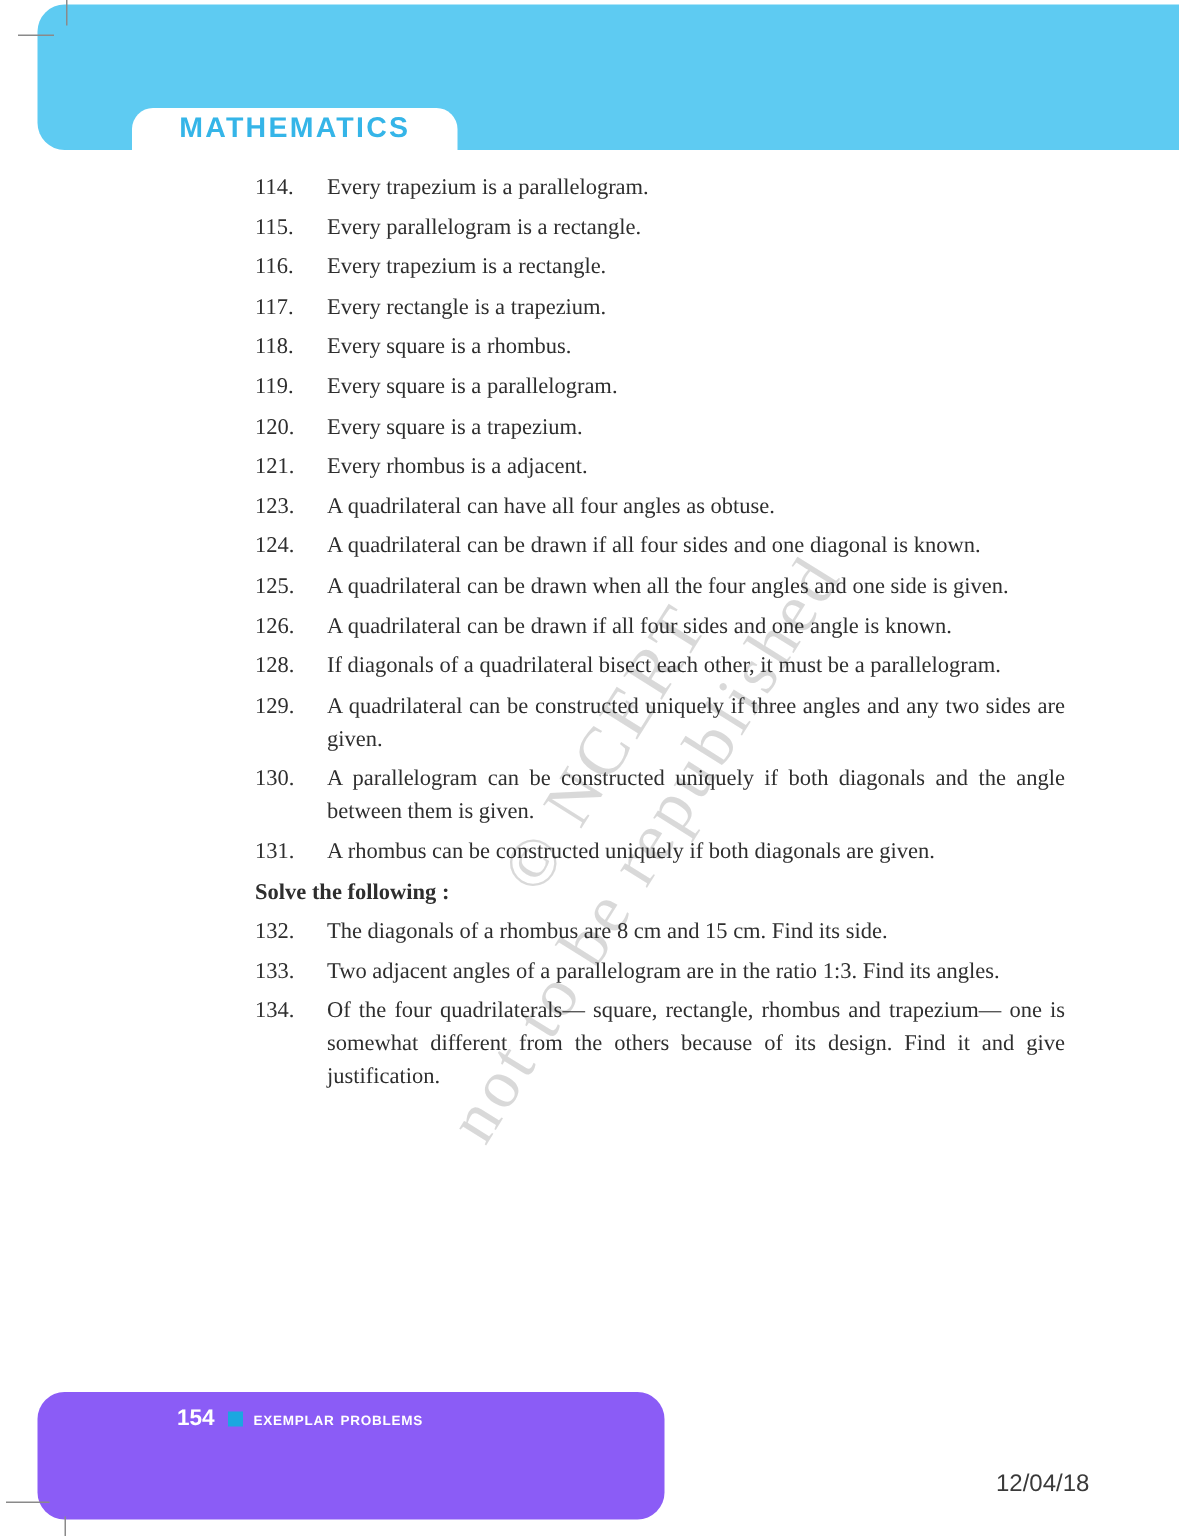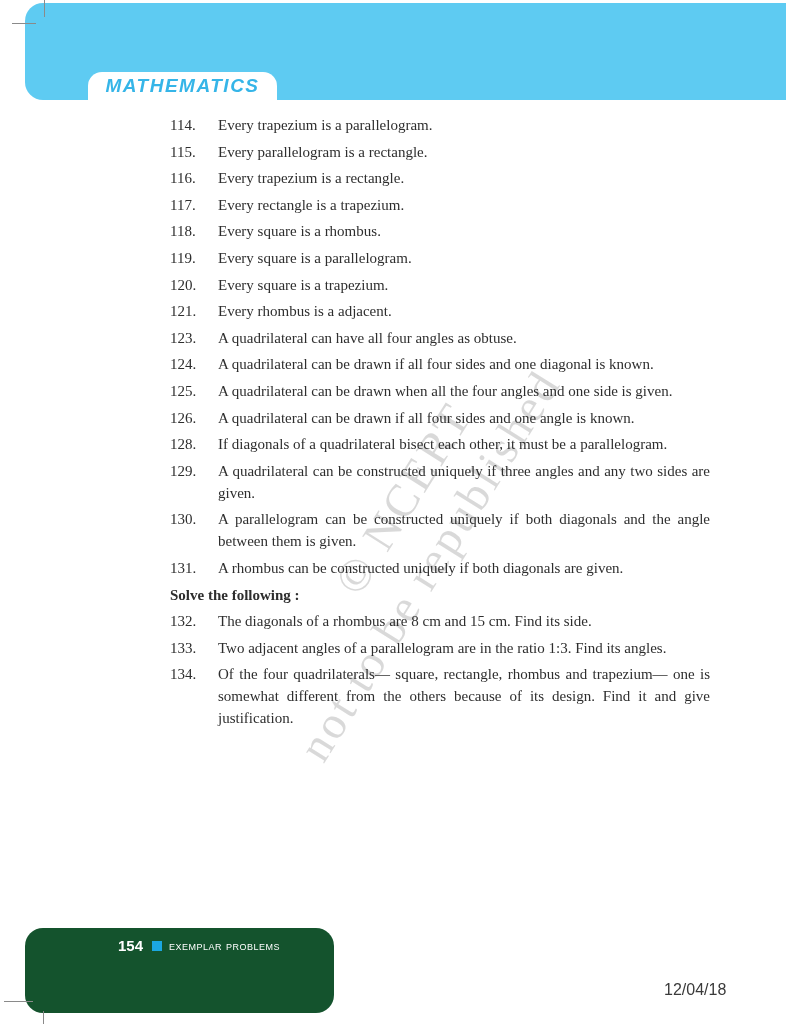--- a/index.html
+++ b/index.html
@@ -14,23 +14,23 @@
   .cm-tl-v { left:44px; top:0;   width:1px;  height:17px; }
   .cm-bl-h { left:4px;  top:1001px; width:29px; height:1px; }
   .cm-bl-v { left:43px; top:1011px; width:1px; height:13px; }
 
   
   .top-band {
     position:absolute; left:25px; top:3px; right:0; height:97px;
     background:#5ecbf2; border-radius:18px 0 0 18px; z-index:1;
   }
   .header-tab {
-    position:absolute; left:63px; top:69px; width:189px; height:28px;
+    position:absolute; left:63px; top:69px; width:217px; height:28px;
     background:#ffffff; border-radius:14px 14px 0 0;
-    display:flex; align-items:center; justify-content:center;font-style:italic;
+    display:flex; align-items:center; justify-content:center;
   }
   .header-tab span {
     font-family:"Liberation Sans", sans-serif; font-weight:bold;
     font-size:19px; letter-spacing:1.5px; color:#35b5e8;
   }
 
   
   .watermark {
     position:absolute; left:405px; top:550px;
     transform:translate(-50%,-50%) rotate(-58deg);
@@ -46,34 +46,34 @@
     position:absolute; left:170px; top:114px; width:541px; z-index:2;
     color:#2e2e2e; font-size:15px; line-height:22px;
   }
   .prob-row { display:flex; margin-bottom:4.6px; }
   .prob-num { flex:0 0 48px; font-weight:normal; }
   .prob-text { width:492px; text-align:justify; }
   .solve-heading { font-weight:bold; margin-bottom:4.6px; }
 
   
   .footer-band {
-    position:absolute; left:25px; top:928px; width:309px; height:85px;
-    background:#14532d; border-radius:18px; z-index:1;
+    position:absolute; left:25px; top:928px; width:418px; height:85px;
+    background:#8b5cf6; border-radius:18px; z-index:1;
   }
   .footer-row {
     position:absolute; left:93px; top:9px;
     display:flex; align-items:center;
     font-family:"Liberation Sans", sans-serif; color:#ffffff;
   }
   .footer-pagenum { font-weight:bold; font-size:15px; }
   .footer-square {
     width:10px; height:10px; background:#1ba7e0; margin:0 7px 0 9px;
   }
   .footer-title {
-    font-weight:normal; font-size:12.5px; letter-spacing:0.5px;
+    font-weight:bold; font-size:12.5px; letter-spacing:0.5px;
     font-variant:small-caps; text-transform:lowercase;
   }
   .print-date {
     position:absolute; left:664px; top:981px; z-index:2;
     font-family:"Liberation Sans", sans-serif; font-size:16px; color:#3a3a3a;
   }
 </style>
 </head>
 <body>
 

